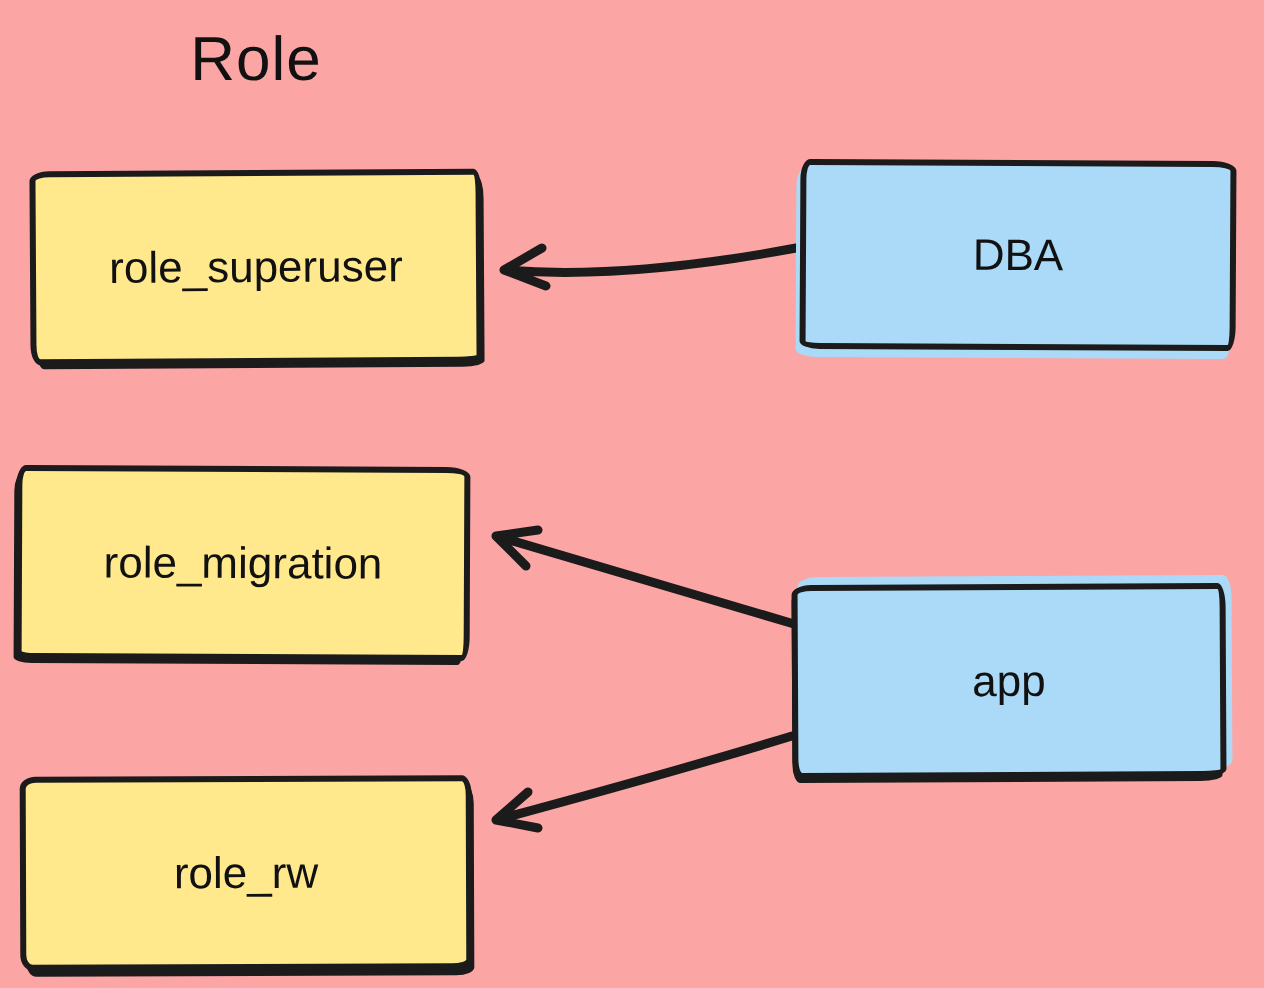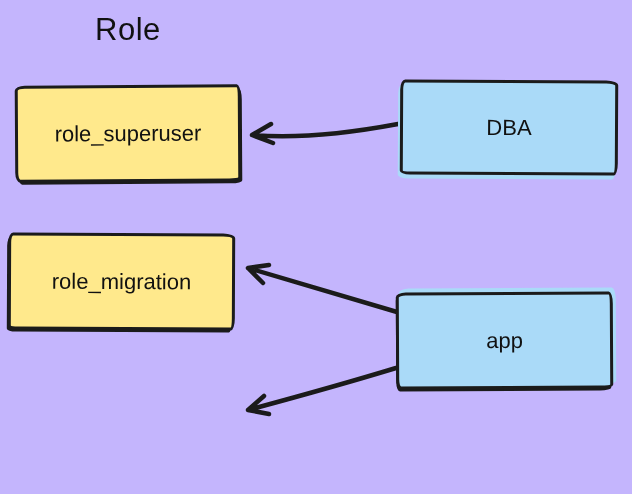--- a/index.html
+++ b/index.html
@@ -5,21 +5,21 @@
   html, body {
     margin: 0;
     padding: 0;
     background: #ffffff;
     font-family: "Liberation Sans", sans-serif;
   }
   .canvas {
     position: relative;
     width: 632px;
     height: 494px;
-    background: #c4b5fd;
+    background: #fca5a5;
     overflow: hidden;
   }
   .col-heading {
     position: absolute;
     text-align: center;
     font-size: 31px;
     font-weight: 500;
     color: #111111;
     letter-spacing: 0.5px;
   }
@@ -97,20 +97,23 @@
   </svg>
 
   <div class="node role-box sketch-a node-role-superuser" style="background: rgb(255, 233, 140);">
     <span>role_superuser</span>
   </div>
 
   <div class="node role-box sketch-b node-role-migration" style="background: rgb(255, 233, 140);">
     <span>role_migration</span>
   </div>
 
+  <div class="node role-box sketch-c node-role-rw" style="background: rgb(255, 233, 140);">
+    <span>role_rw</span>
+  </div>
 
   <div class="node user-box sketch-b node-dba" style="background: rgb(170, 218, 248);">
     <span>DBA</span>
   </div>
 
   <div class="node user-box sketch-a node-app" style="background: rgb(170, 218, 248);">
     <span>app</span>
   </div>
 
 </div>

